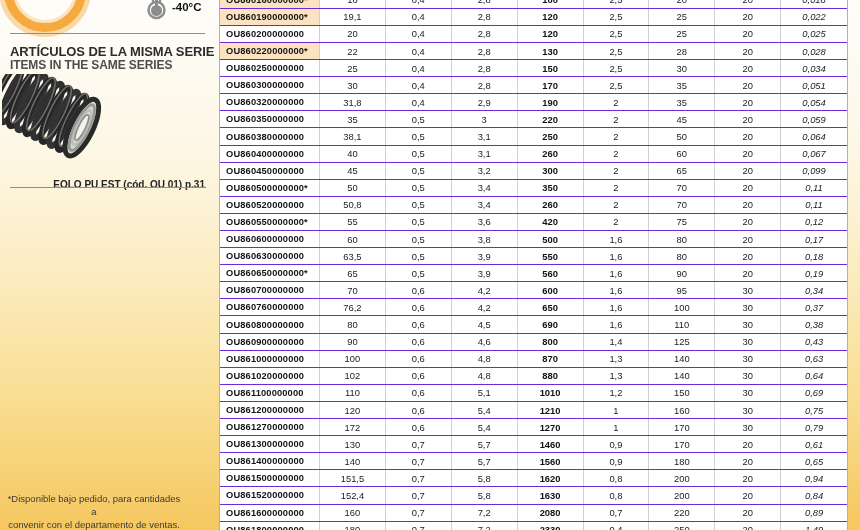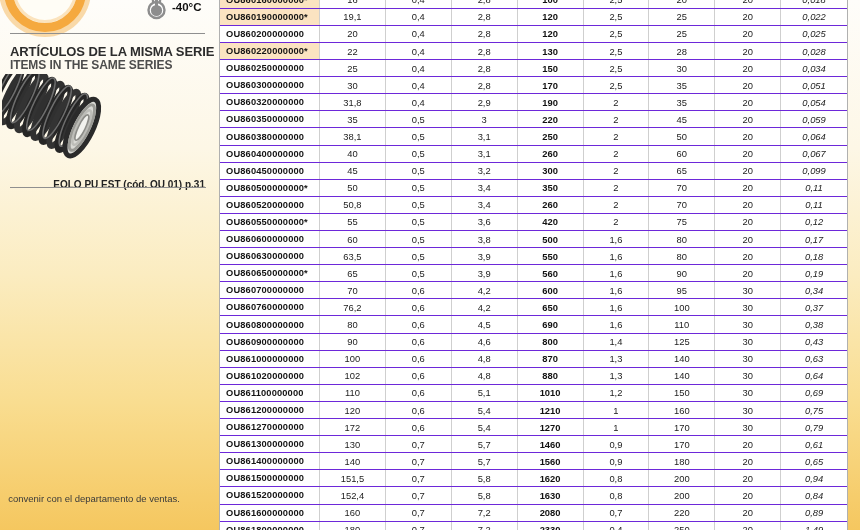--- a/index.html
+++ b/index.html
@@ -81,20 +81,21 @@
       <ellipse cx="79" cy="50" rx="7" ry="25" fill="none" stroke="#9a9a95" stroke-width="3"></ellipse>
       <ellipse cx="79" cy="50" rx="5" ry="19" fill="none" stroke="#bdbdb8" stroke-width="2.5"></ellipse>
       <ellipse cx="79" cy="50" rx="3.4" ry="14" fill="#f2f2ee" stroke="#8c8c88" stroke-width="1.5"></ellipse>
     </g>
   </svg>
 
   <div class="caption">EOLO PU EST (cód. OU 01) p.31</div>
   <div class="divider d2"></div>
 
   <div class="footnote">
+    <div>*Disponible bajo pedido, para cantidades a</div>
     <div>convenir con el departamento de ventas.</div>
   </div>
 </div>
 
 <div class="product-table">
     <div class="trow">
       <div class="tcell code hl">OU860160000000*</div>
       <div class="tcell">16</div>
       <div class="tcell">0,4</div>
       <div class="tcell">2,8</div>

